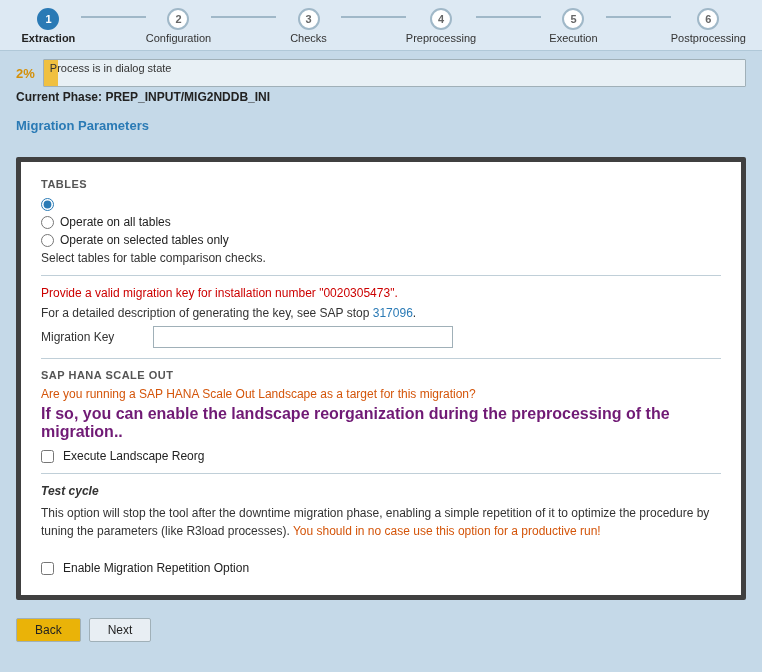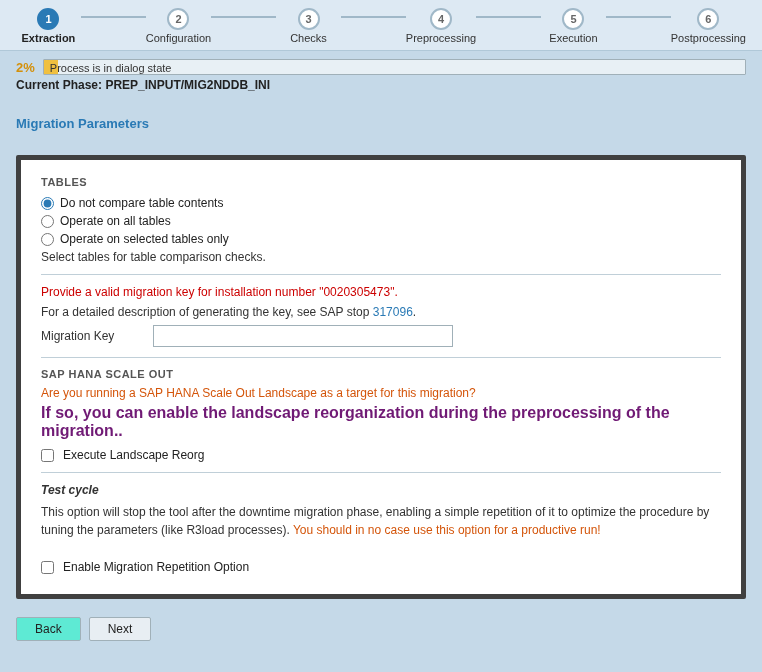--- a/index.html
+++ b/index.html
@@ -72,21 +72,21 @@
       gap: 8px;
       margin-bottom: 3px;
     }
     .percent-label {
       color: #d4900a;
       font-weight: bold;
       font-size: 13px;
     }
     .progress-bar-container {
       flex: 1;
-      height: 16px;
+      height: 28px;
       border: 1px solid #a0b0b8;
       background: #e8f0f5;
       position: relative;
       border-radius: 1px;
     }
     .progress-bar-fill {
       height: 100%;
       background: #f0c040;
       width: 2%;
     }
@@ -95,21 +95,21 @@
       left: 6px;
       top: 0;
       line-height: 16px;
       font-size: 11px;
       color: #333;
     }
     .current-phase {
       font-size: 12px;
       font-weight: bold;
       color: #222;
-      margin-bottom: 14px;
+      margin-bottom: 4px;
     }
 
     
     .main-section {
       padding: 6px 16px 8px 16px;
     }
     .section-title-link {
       color: #2a7ab5;
       font-size: 13px;
       font-weight: bold;
@@ -253,21 +253,21 @@
     
     .footer {
       padding: 10px 16px;
       display: flex;
       gap: 8px;
     }
     .btn {
       padding: 4px 18px;
       font-size: 12px;
       border: 1px solid #a0b0b8;
-      background: #5eead4;
+      background: #eab308;
       cursor: pointer;
       border-radius: 2px;
       color: #222;
     }
     .btn-next {
       background: #e8eef3;
     }
   </style>
 </head>
 <body>
@@ -320,21 +320,20 @@
 
 <div class="main-section">
   <span class="section-title-link">Migration Parameters</span>
 
   <div class="card">
 
     <div class="section-heading">TABLES</div>
     <div class="radio-group">
       <div class="radio-item">
         <input type="radio" name="table_option" id="opt1" checked="" style="">
-        <label class="radio-label" for="opt1">Do not compare table contents</label>
       </div>
       <div class="radio-item">
         <input type="radio" name="table_option" id="opt2" style="">
         <label class="radio-label" for="opt2">Operate on all tables</label>
       </div>
       <div class="radio-item">
         <input type="radio" name="table_option" id="opt3" style="">
         <label class="radio-label" for="opt3">Operate on selected tables only</label>
       </div>
     </div>

